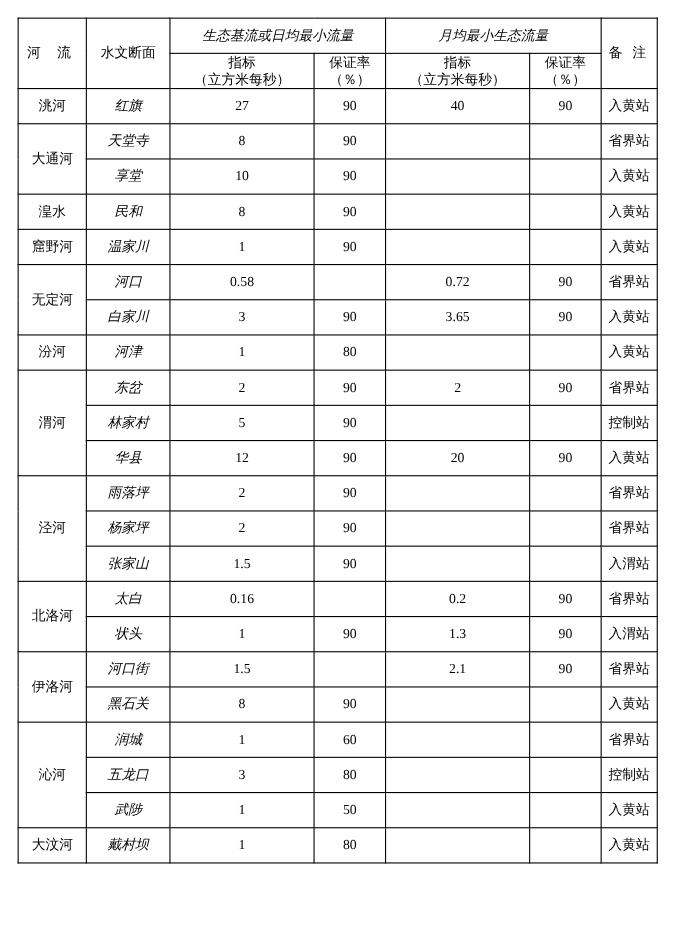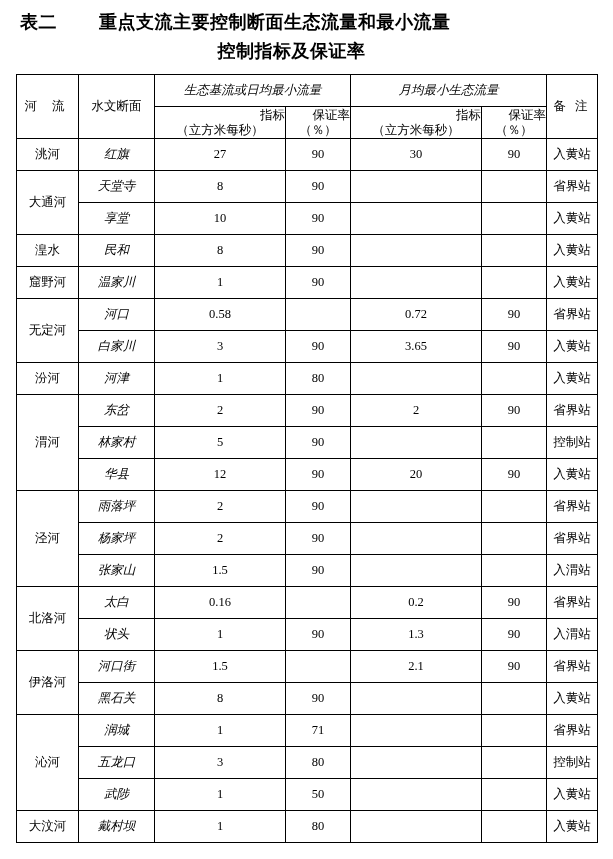--- a/index.html
+++ b/index.html
@@ -68,21 +68,21 @@
   .hdr-group {
     font-size: 13px;
     height: 26px;
     font-style: italic;
   }
   .hdr-sub {
     font-size: 12px;
     height: 34px;
     padding: 1px 0;
   }
-  .hdr-sub .l1 { display: block; text-align: right; }
+  .hdr-sub .l1 { display: block; }
   .hdr-sub .l2 { display: block; }
   .col-river {
     letter-spacing: 6px;
     padding-left: 6px;
     font-size: 13px;
   }
   .col-section { font-size: 13px; margin-top: 37px; }
   .col-remark {
     letter-spacing: 3px;
     padding-left: 3px;
@@ -92,25 +92,20 @@
   .cell-station { font-size: 13px; font-style: italic; }
   .cell-num { font-size: 13px; }
   .cell-remark { font-size: 13px; font-family: Liberation Serif, serif; }
 </style>
 </head>
 <body>
 
 <div class="page">
 
   <div class="title-block">
-    <div class="title-line1">
-      <span class="title-label">表二</span>
-      <span>重点支流主要控制断面生态流量和最小流量</span>
-    </div>
-    <div class="title-line2">控制指标及保证率</div>
   </div>
 
   <table class="main">
     <colgroup>
       <col style="width:62px">
       <col style="width:76px">
       <col style="width:131px">
       <col style="width:65px">
       <col style="width:131px">
       <col style="width:65px">
@@ -142,21 +137,21 @@
           <span class="l2">（％）</span>
         </th>
       </tr>
     </thead>
     <tbody id="table-body">
         <tr>
           <td class="cell-river" rowspan="1">洮河</td>
           <td class="cell-station">红旗</td>
           <td class="cell-num">27</td>
           <td class="cell-num">90</td>
-          <td class="cell-num">30</td>
+          <td class="cell-num">40</td>
           <td class="cell-num">90</td>
           <td class="cell-remark">入黄站</td>
         </tr>
         <tr>
           <td class="cell-river" rowspan="2">大通河</td>
           <td class="cell-station">天堂寺</td>
           <td class="cell-num">8</td>
           <td class="cell-num">90</td>
           <td class="cell-num"></td>
           <td class="cell-num"></td>
@@ -295,21 +290,21 @@
           <td class="cell-num">8</td>
           <td class="cell-num">90</td>
           <td class="cell-num"></td>
           <td class="cell-num"></td>
           <td class="cell-remark">入黄站</td>
         </tr>
         <tr>
           <td class="cell-river" rowspan="3">沁河</td>
           <td class="cell-station">润城</td>
           <td class="cell-num">1</td>
-          <td class="cell-num">71</td>
+          <td class="cell-num">60</td>
           <td class="cell-num"></td>
           <td class="cell-num"></td>
           <td class="cell-remark">省界站</td>
         </tr>
         <tr>
           <td class="cell-station">五龙口</td>
           <td class="cell-num">3</td>
           <td class="cell-num">80</td>
           <td class="cell-num"></td>
           <td class="cell-num"></td>

